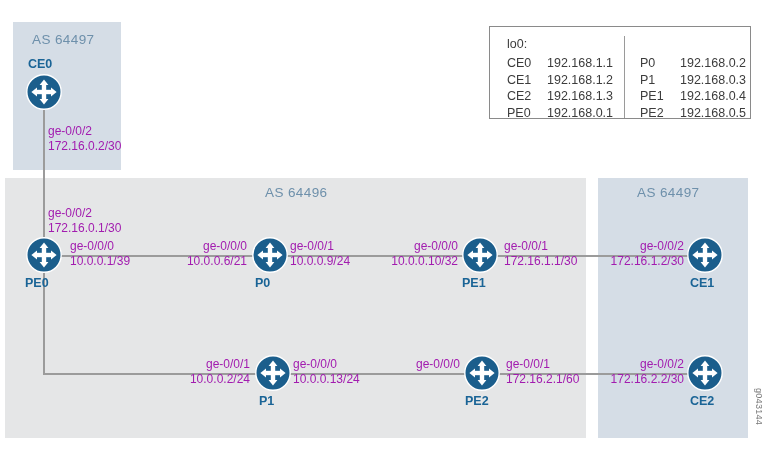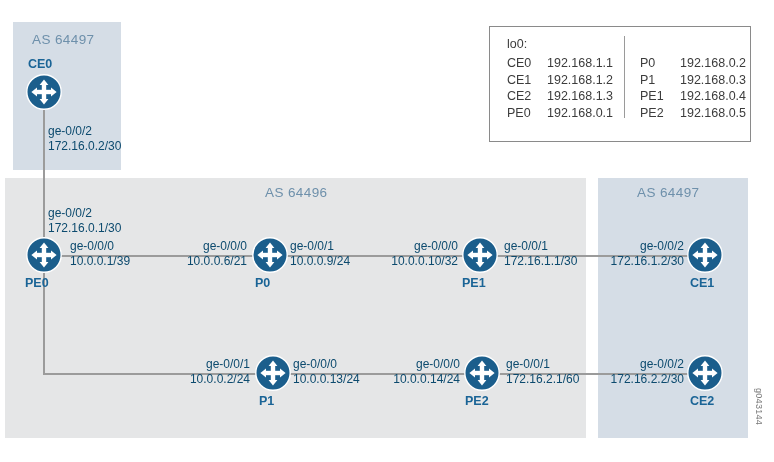--- a/index.html
+++ b/index.html
@@ -92,21 +92,21 @@
     position: absolute;
     color: #1a6496;
     font-size: 12.5px;
     font-weight: bold;
     white-space: nowrap;
   }
   
   .iface {
     position: absolute;
     font-size: 12px;
-    color: #0c4a6e;
+    color: #a21caf;
     line-height: 15px;
     white-space: nowrap;
   }
   .iface.right-align { text-align: right; }
   
   .watermark {
     position: absolute;
     font-size: 9px;
     color: #7a7a7a;
     letter-spacing: 0.3px;
@@ -308,34 +308,33 @@
     <div>10.0.0.2/24</div>
   </div>
 
   <div class="iface" style="left:293px; top:357px;">
     <div>ge-0/0/0</div>
     <div>10.0.0.13/24</div>
   </div>
 
   <div class="iface right-align" style="left:362px; top:357px; width:98px;">
     <div>ge-0/0/0</div>
-    <div>10.0.0.14/24</div>
   </div>
 
   <div class="iface" style="left:506px; top:357px;">
     <div>ge-0/0/1</div>
     <div>172.16.2.1/60</div>
   </div>
 
   <div class="iface right-align" style="left:598px; top:357px; width:86px;">
     <div>ge-0/0/2</div>
     <div>172.16.2.2/30</div>
   </div>
 
-  <div class="legend" style="left:489px; top:26px; width:262px; height:116px;">
+  <div class="legend" style="left:489px; top:26px; width:262px; height:93px;">
     <div class="legend-inner">
       <div class="legend-title">lo0:</div>
       <div class="legend-divider"></div>
 
       <div class="legend-col left">
         <div class="legend-row">
           <span class="legend-name">CE0</span>
           <span class="legend-addr">192.168.1.1</span>
         </div>
         <div class="legend-row">

